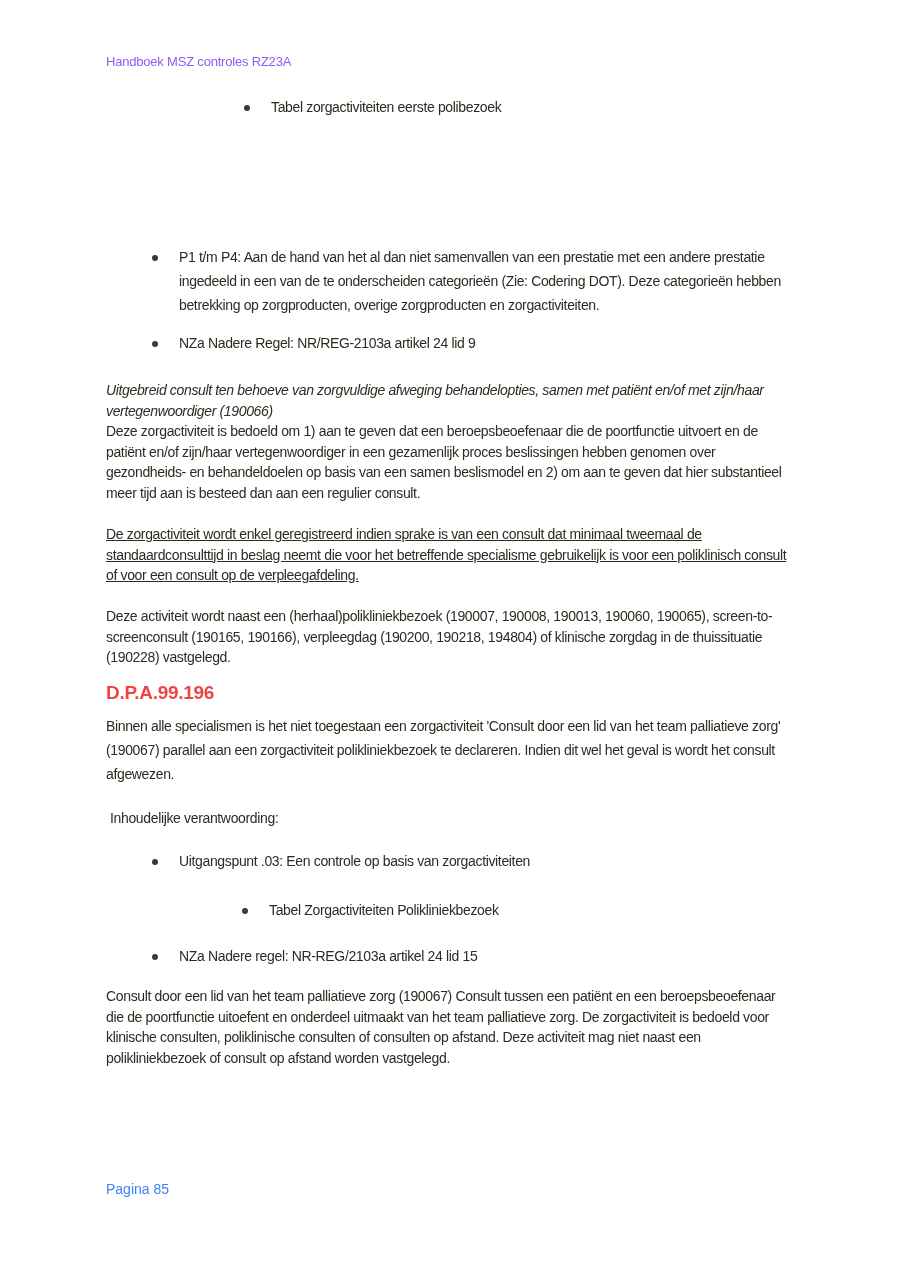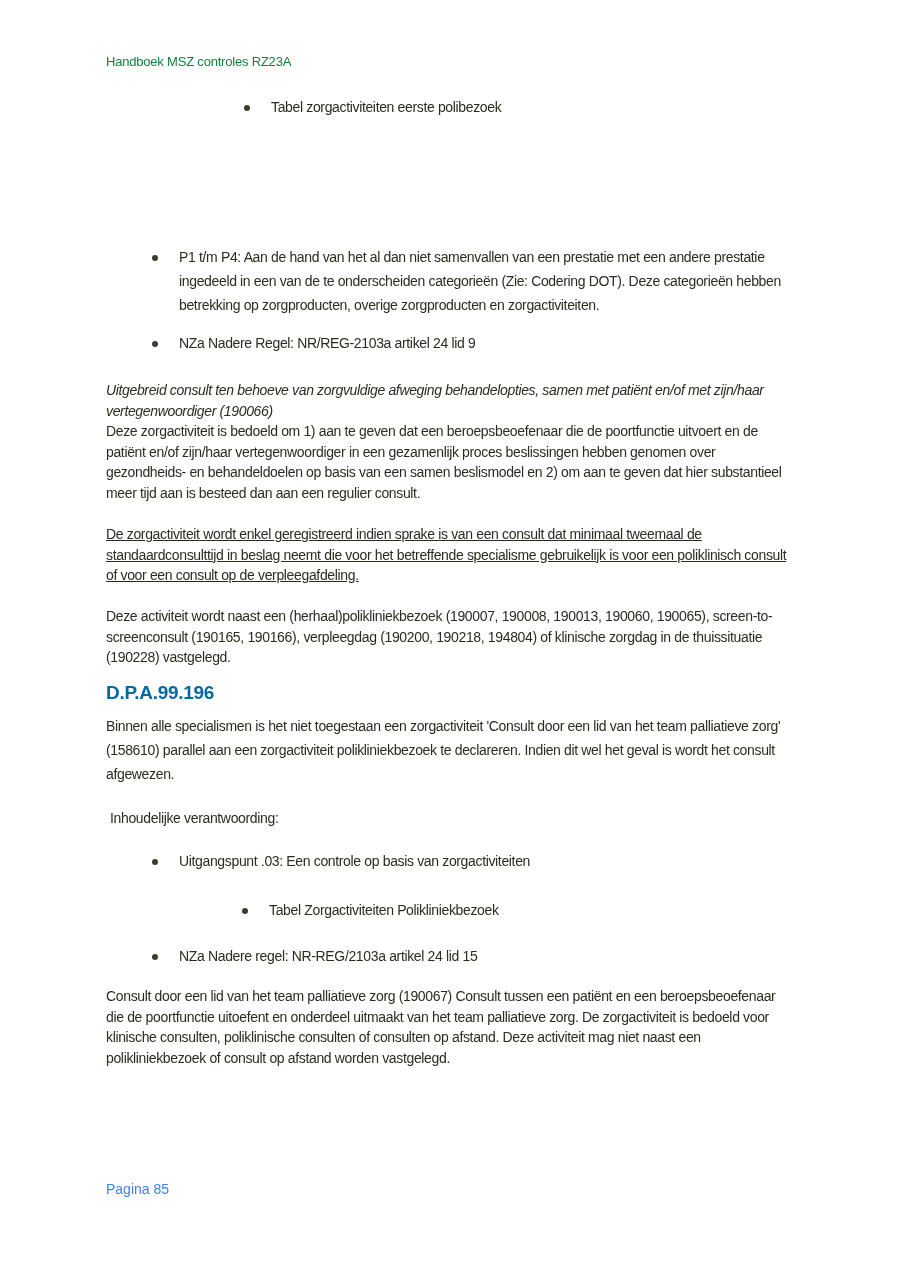--- a/index.html
+++ b/index.html
@@ -2,37 +2,37 @@
 <html><head>
 <meta charset="utf-8">
 <style>
   html, body { margin: 0; padding: 0; background: #ffffff; }
   body {
     width: 900px; height: 1273px; position: relative; overflow: hidden;
     font-family: "Liberation Sans", "DejaVu Sans", sans-serif;
     color: #2b2b20;
   }
   .abs { position: absolute; }
-  .header { left: 106px; top: 54px; font-size: 13px; color: #15803d; letter-spacing: -0.2px; }
+  .header { left: 106px; top: 54px; font-size: 13px; color: #8b5cf6; letter-spacing: -0.2px; }
   .footer { left: 106px; top: 1181px; font-size: 14px; color: #3b82f6; }
   .text { font-size: 14px; letter-spacing: -0.35px; }
   .sub-list { left: 244px; top: 97px; margin: 0; padding: 0; list-style: none; }
   .sub-list li { position: relative; padding-left: 27px; line-height: 21.5px; width: 540px; }
   .bullet {
     position: absolute; left: 0; top: 8px; width: 6px; height: 6px;
     border-radius: 50%; background: #3b3b30;
   }
   .main-list { left: 152px; margin: 0; padding: 0; list-style: none; }
   .main-list li { position: relative; padding-left: 27px; line-height: 24px; width: 640px; }
   .main-list li .bullet { top: 10px; }
   .para { left: 106px; width: 690px; line-height: 20.5px; margin: 0; }
   .italic { font-style: italic; }
   .heading {
     left: 106px; top: 682px; font-size: 19px; font-weight: bold;
-    color: #0369a1; letter-spacing: -0.3px;
+    color: #ef4444; letter-spacing: -0.3px;
   }
   .para-wide { line-height: 24px; }
 </style>
 </head>
 <body>
 
 <div class="abs header">Handboek MSZ controles RZ23A</div>
 
 <ul class="abs sub-list text">
   <li><span class="bullet"></span><span>Tabel zorgactiviteiten eerste polibezoek</span></li>
@@ -45,21 +45,21 @@
   <li><span class="bullet"></span><span>NZa Nadere Regel: NR/REG-2103a artikel 24 lid 9</span></li>
 </ul>
 
 <p class="abs para text italic" style="top:380px;">Uitgebreid consult ten behoeve van zorgvuldige afweging behandelopties, samen met patiënt en/of met zijn/haar vertegenwoordiger (190066)</p>
 <p class="abs para text" style="top:421px;">Deze zorgactiviteit is bedoeld om 1) aan te geven dat een beroepsbeoefenaar die de poortfunctie uitvoert en de patiënt en/of zijn/haar vertegenwoordiger in een gezamenlijk proces beslissingen hebben genomen over gezondheids- en behandeldoelen op basis van een samen beslismodel en 2) om aan te geven dat hier substantieel meer tijd aan is besteed dan aan een regulier consult.</p>
 <p class="abs para text" style="top:524px;text-decoration:underline;">De zorgactiviteit wordt enkel geregistreerd indien sprake is van een consult dat minimaal tweemaal de standaardconsulttijd in beslag neemt die voor het betreffende specialisme gebruikelijk is voor een poliklinisch consult of voor een consult op de verpleegafdeling.</p>
 <p class="abs para text" style="top:606px;">Deze activiteit wordt naast een (herhaal)polikliniekbezoek (190007, 190008, 190013, 190060, 190065), screen-to-screenconsult (190165, 190166), verpleegdag (190200, 190218, 194804) of klinische zorgdag in de thuissituatie (190228) vastgelegd.</p>
 
 <div class="abs heading">D.P.A.99.196</div>
 
-<p class="abs para text para-wide" style="top:714px;">Binnen alle specialismen is het niet toegestaan een zorgactiviteit 'Consult door een lid van het team palliatieve zorg' (158610) parallel aan een zorgactiviteit polikliniekbezoek te declareren. Indien dit wel het geval is wordt het consult afgewezen.</p>
+<p class="abs para text para-wide" style="top:714px;">Binnen alle specialismen is het niet toegestaan een zorgactiviteit 'Consult door een lid van het team palliatieve zorg' (190067) parallel aan een zorgactiviteit polikliniekbezoek te declareren. Indien dit wel het geval is wordt het consult afgewezen.</p>
 
 <p class="abs para text" style="top:808px; left:110px;">Inhoudelijke verantwoording:</p>
 
 <ul class="abs main-list text" style="top:849px;">
   <li><span class="bullet"></span><span>Uitgangspunt .03: Een controle op basis van zorgactiviteiten</span></li>
 </ul>
 <ul class="abs main-list text" style="top:898px; left:242px;">
   <li><span class="bullet"></span><span>Tabel Zorgactiviteiten Polikliniekbezoek</span></li>
 </ul>
 <ul class="abs main-list text" style="top:944px;">

